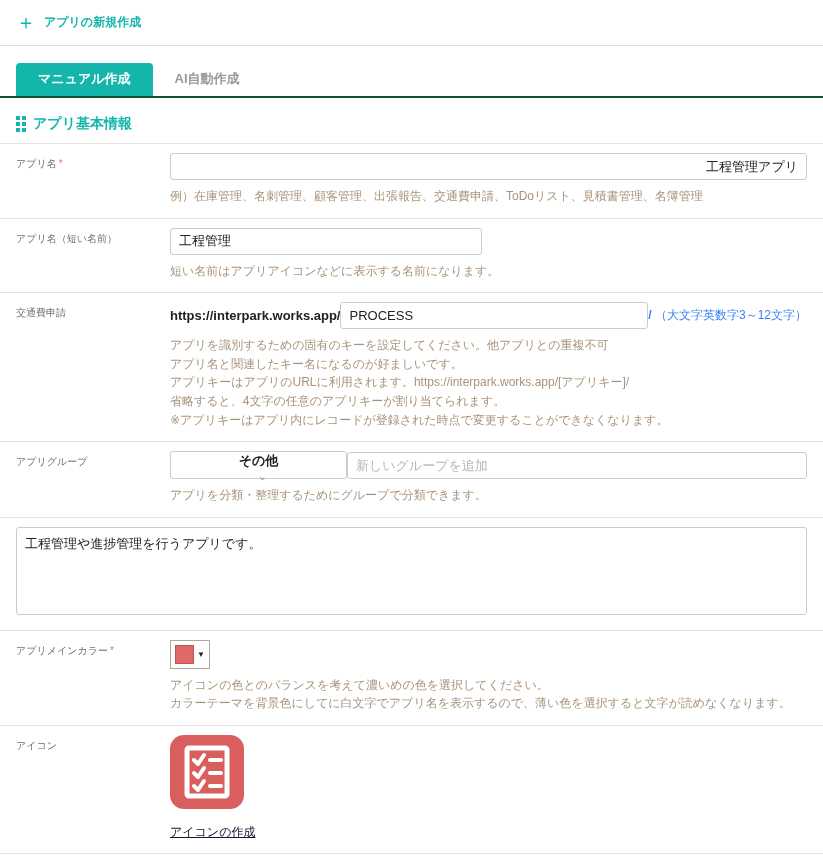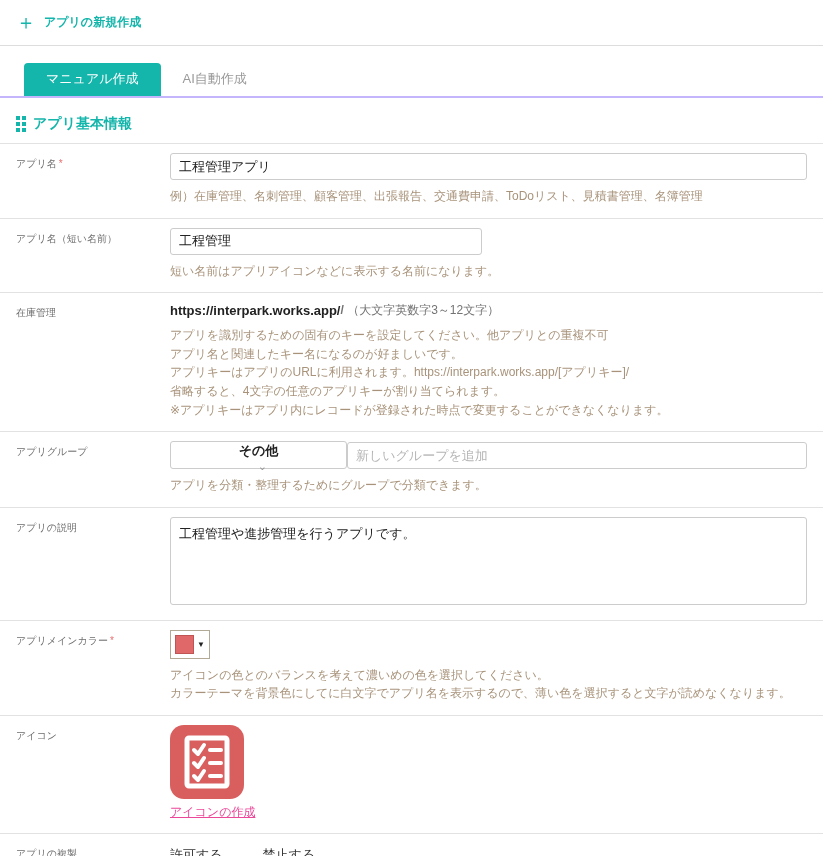--- a/index.html
+++ b/index.html
@@ -16,23 +16,23 @@
     display: flex; align-items: center; gap: 8px;
     padding: 12px 16px 13px;
     border-bottom: 1px solid #ddd;
     color: #14b5ab;
   }
   .page-header .plus { font-size: 20px; font-weight: 400; line-height: 1; }
   .page-header .title { font-size: 12px; font-weight: bold; }
 
   .tabbar {
     margin-top: 17px;
-    padding-left: 24px;
-    border-bottom: 2px solid #c4b5fd;
-    display: flex; align-items: flex-end;
+    padding-left: 16px;
+    border-bottom: 2px solid #14532d;
+    display: flex; align-items: flex-end; font-weight: bold;
   }
   .tab {
     font-size: 13px;
     padding: 7px 22px 8px;
     cursor: pointer;
   }
   .tab.active {
     background: #14b5ab;
     color: #fff;
     border-radius: 4px 4px 0 0;
@@ -67,33 +67,33 @@
   input[type="text"], .textarea, .fake-select {
     border: 1px solid #ccc;
     border-radius: 3px;
     font-family: inherit;
     font-size: 13px;
     color: #222;
     background: #fff;
   }
   input[type="text"] { height: 27px; padding: 0 8px; }
   input::placeholder { color: #b5b5b5; }
-  .w-full { width: 100%; }
+  .w-full { width: 100%; text-align: right; }
 
   .hint {
     margin-top: 7px;
     color: #a8937a;
     font-size: 12px;
     line-height: 1.55;
   }
   .hint div { white-space: nowrap; }
 
   .inline { display: flex; align-items: center; }
   .url-prefix { font-weight: bold; font-size: 13px; color: #222; white-space: nowrap; }
-  .key-suffix { font-size: 12px; color: #737373; white-space: nowrap; }
+  .key-suffix { font-size: 12px; color: #3b82f6; white-space: nowrap; }
   .key-suffix b { font-weight: bold; }
 
   .fake-select {
     height: 28px;
     display: inline-flex; align-items: center; justify-content: space-between;
     padding: 0 8px;
     font-weight: bold;
     cursor: pointer;
     flex-direction: column;
   }
@@ -118,22 +118,22 @@
 
   .app-icon {
     width: 74px; height: 74px;
     border-radius: 14px;
     background: #d95f5f;
     display: block;
   }
   .icon-wrap { width: 74px; text-align: center; }
   .icon-link {
     display: inline-block;
-    margin-top: 5px;
-    color: #ec4899;
+    margin-top: 15px;
+    color: #0f172a;
     text-decoration: underline;
     font-size: 12px;
     cursor: pointer;
     white-space: nowrap;
   }
   .radio-group-h { display: flex; align-items: center; gap: 40px; padding-top: 3px; }
   .radio-opt { display: flex; align-items: center; gap: 7px; cursor: pointer; }
   .radio-label { font-size: 13px; color: #333; }
 </style>
 </head>
@@ -175,24 +175,25 @@
 
   <div class="row">
     <div class="row-label">アプリ名（短い名前）</div>
     <div class="row-content">
       <input type="text" style="width: 312px;" value="工程管理">
       <div class="hint">短い名前はアプリアイコンなどに表示する名前になります。</div>
     </div>
   </div>
 
   <div class="row">
-    <div class="row-label">在庫管理</div>
+    <div class="row-label">交通費申請</div>
     <div class="row-content">
       <div class="inline">
         <span class="url-prefix">https://interpark.works.app/</span>
+        <input type="text" style="width: 336px;" value="PROCESS">
         <span class="key-suffix"><b>/</b>&nbsp;<span>（大文字英数字3～12文字）</span></span>
       </div>
       <div class="hint">
         <div>アプリを識別するための固有のキーを設定してください。他アプリとの重複不可</div>
         <div>アプリ名と関連したキー名になるのが好ましいです。</div>
         <div>アプリキーはアプリのURLに利用されます。https://interpark.works.app/[アプリキー]/</div>
         <div>省略すると、4文字の任意のアプリキーが割り当てられます。</div>
         <div>※アプリキーはアプリ内にレコードが登録された時点で変更することができなくなります。</div>
       </div>
     </div>
@@ -206,21 +207,20 @@
           <span>その他</span>
           <span class="chev">⌄</span>
         </div>
         <input type="text" style="width: 463px;" placeholder="新しいグループを追加">
       </div>
       <div class="hint">アプリを分類・整理するためにグループで分類できます。</div>
     </div>
   </div>
 
   <div class="row">
-    <div class="row-label">アプリの説明</div>
     <div class="row-content">
       <textarea class="textarea" style="">工程管理や進捗管理を行うアプリです。</textarea>
     </div>
   </div>
 
   <div class="row">
     <div class="row-label">
       <span>アプリメインカラー</span><span class="req">*</span>
     </div>
     <div class="row-content">

